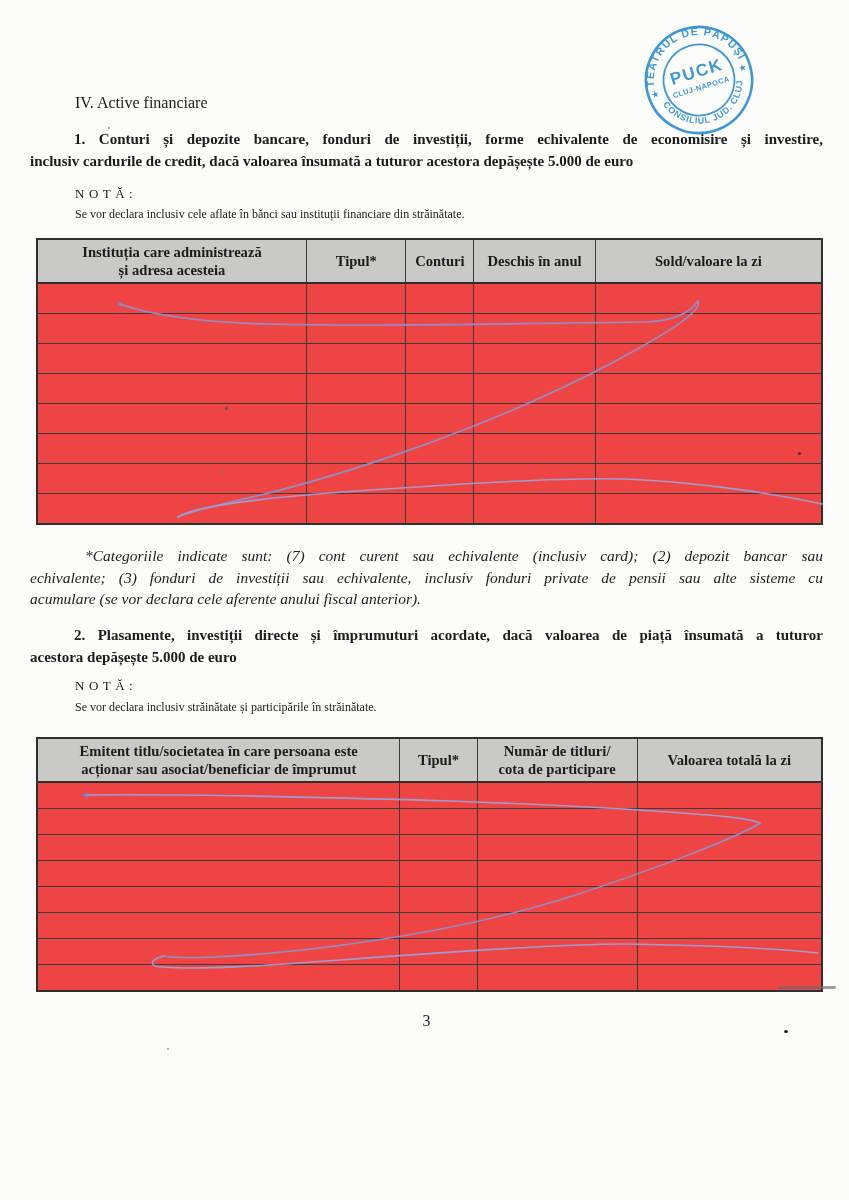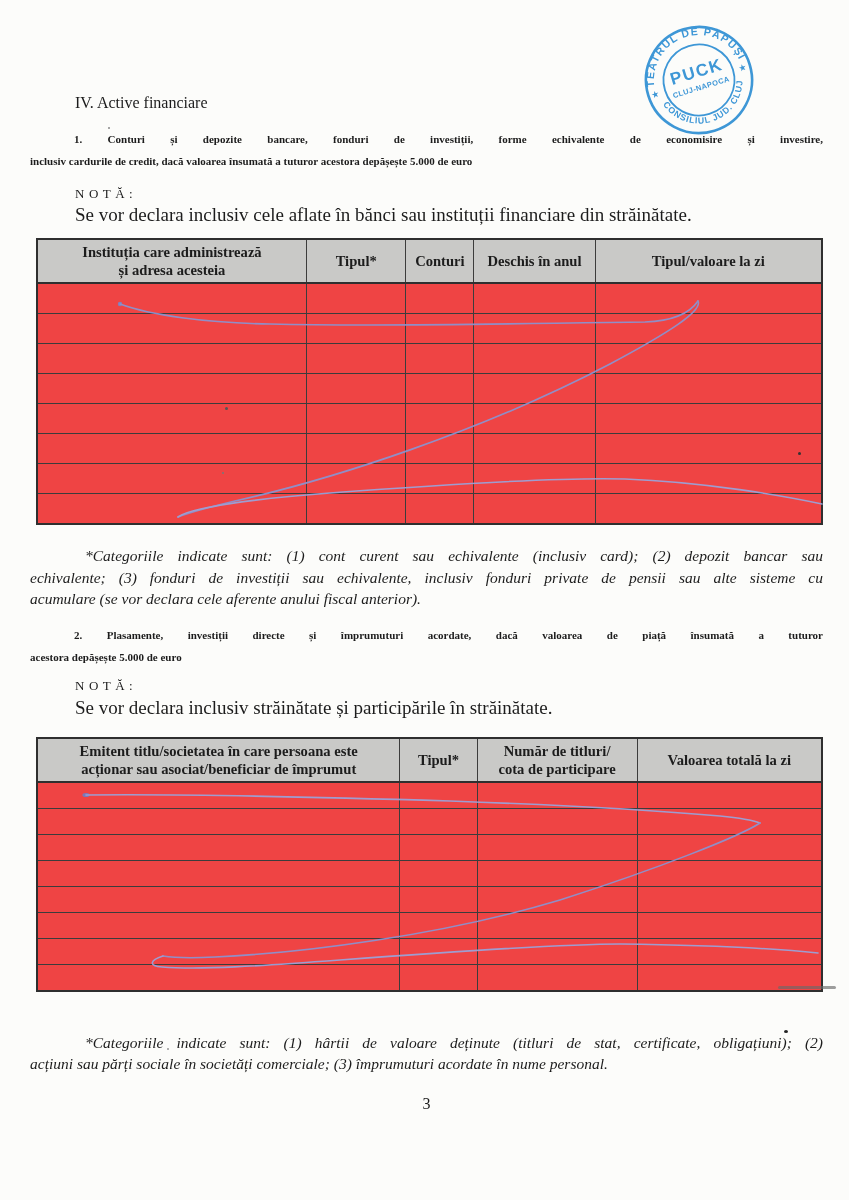--- a/index.html
+++ b/index.html
@@ -12,32 +12,32 @@
     font-family:"Liberation Serif","DejaVu Serif",serif;
     color:#1c1c1c;
   }
   .content{padding:0 26px 0 30px;}
   .title{
     margin:92px 0 0 45px;
     font-weight:normal;font-size:16px;line-height:22px;
   }
   .para{
     margin-top:14px;
-    font-weight:bold;font-size:11px;line-height:22px;
+    font-weight:bold;font-size:15px;line-height:22px;
   }
   .line{display:block;}
   .line.just{text-align:justify;text-align-last:justify;}
   .line.ind{padding-left:44px;}
   .nota-label{
     margin:14px 0 0 45px;
     font-size:13px;letter-spacing:4.5px;
   }
   .nota-text{
     margin:2px 0 0 45px;
-    font-size:19px;line-height:21px;
+    font-size:12px;line-height:21px;
   }
   table.decl{
     border-collapse:collapse;table-layout:fixed;
     margin:13px 0 0 6px;
     border:2.5px solid #2f2f2f;
     background:#ef4444;
   }
   table.decl th{
     background:#c9c9c7;
     border:1.4px solid #3c3c3c;
@@ -110,21 +110,21 @@
         <col style="width:122px">
           <col style="width:228px">
       </colgroup>
       <thead>
         <tr>
           <th>Instituția care administrează
 și adresa acesteia</th>
           <th>Tipul*</th>
           <th>Conturi</th>
           <th>Deschis în anul</th>
-          <th>Tipul/valoare la zi</th>
+          <th>Sold/valoare la zi</th>
         </tr>
       </thead>
       <tbody>
           <tr>
             <td>&nbsp;</td>
             <td>&nbsp;</td>
             <td>&nbsp;</td>
             <td>&nbsp;</td>
             <td>&nbsp;</td>
           </tr>
@@ -174,21 +174,21 @@
             <td>&nbsp;</td>
             <td>&nbsp;</td>
             <td>&nbsp;</td>
             <td>&nbsp;</td>
             <td>&nbsp;</td>
           </tr>
         </tbody>
     </table>
 
     <div class="footnote">
-      <span class="line ind just">*Categoriile indicate sunt: (1) cont curent sau echivalente (inclusiv card); (2) depozit bancar sau</span>
+      <span class="line ind just">*Categoriile indicate sunt: (7) cont curent sau echivalente (inclusiv card); (2) depozit bancar sau</span>
       <span class="line just">echivalente;  (3) fonduri de investiții sau echivalente, inclusiv fonduri private de pensii sau alte sisteme cu</span>
       <span class="line">acumulare (se vor declara cele aferente anului fiscal anterior).</span>
     </div>
 
     <div class="para" style="">
       <span class="line ind just">2. Plasamente, investiții directe și împrumuturi acordate, dacă valoarea de piață însumată a tuturor</span>
       <span class="line">acestora depășește 5.000 de euro</span>
     </div>
 
     <div class="nota-label" style="margin-top:10px">NOTĂ:</div>
@@ -256,24 +256,20 @@
           </tr>
           <tr>
             <td>&nbsp;</td>
             <td>&nbsp;</td>
             <td>&nbsp;</td>
             <td>&nbsp;</td>
           </tr>
         </tbody>
     </table>
 
-    <div class="footnote" style="margin-top:40px">
-      <span class="line ind just">*Categoriile indicate sunt: (1) hârtii de valoare deținute (titluri de stat, certificate, obligațiuni); (2)</span>
-      <span class="line">acțiuni sau părți sociale în societăți comerciale; (3) împrumuturi acordate în nume personal.</span>
-    </div>
 
     <div class="page-number">3</div>
   </div>
 
   <svg class="pen-overlay" width="849" height="1200" viewBox="0 0 849 1200">
     <g fill="none" stroke="#8b93cf" stroke-width="1.6" stroke-linecap="round" opacity="0.95">
       <circle cx="120" cy="304" r="2.2" fill="#7c84c4" stroke="none"></circle>
       <path d="M 120 304 C 150 315, 205 323, 270 324 C 400 327, 540 323, 645 322 C 672 321, 690 313, 698 301"></path>
       <path d="M 698 301 C 703 311, 668 333, 610 364 C 480 432, 330 480, 235 501 C 210 507, 190 512, 178 517"></path>
       <path stroke="#9aa2d8" d="M 178 517 C 190 508, 250 499, 330 493 C 450 484, 560 477, 625 479 C 705 482, 785 496, 822 504"></path>

